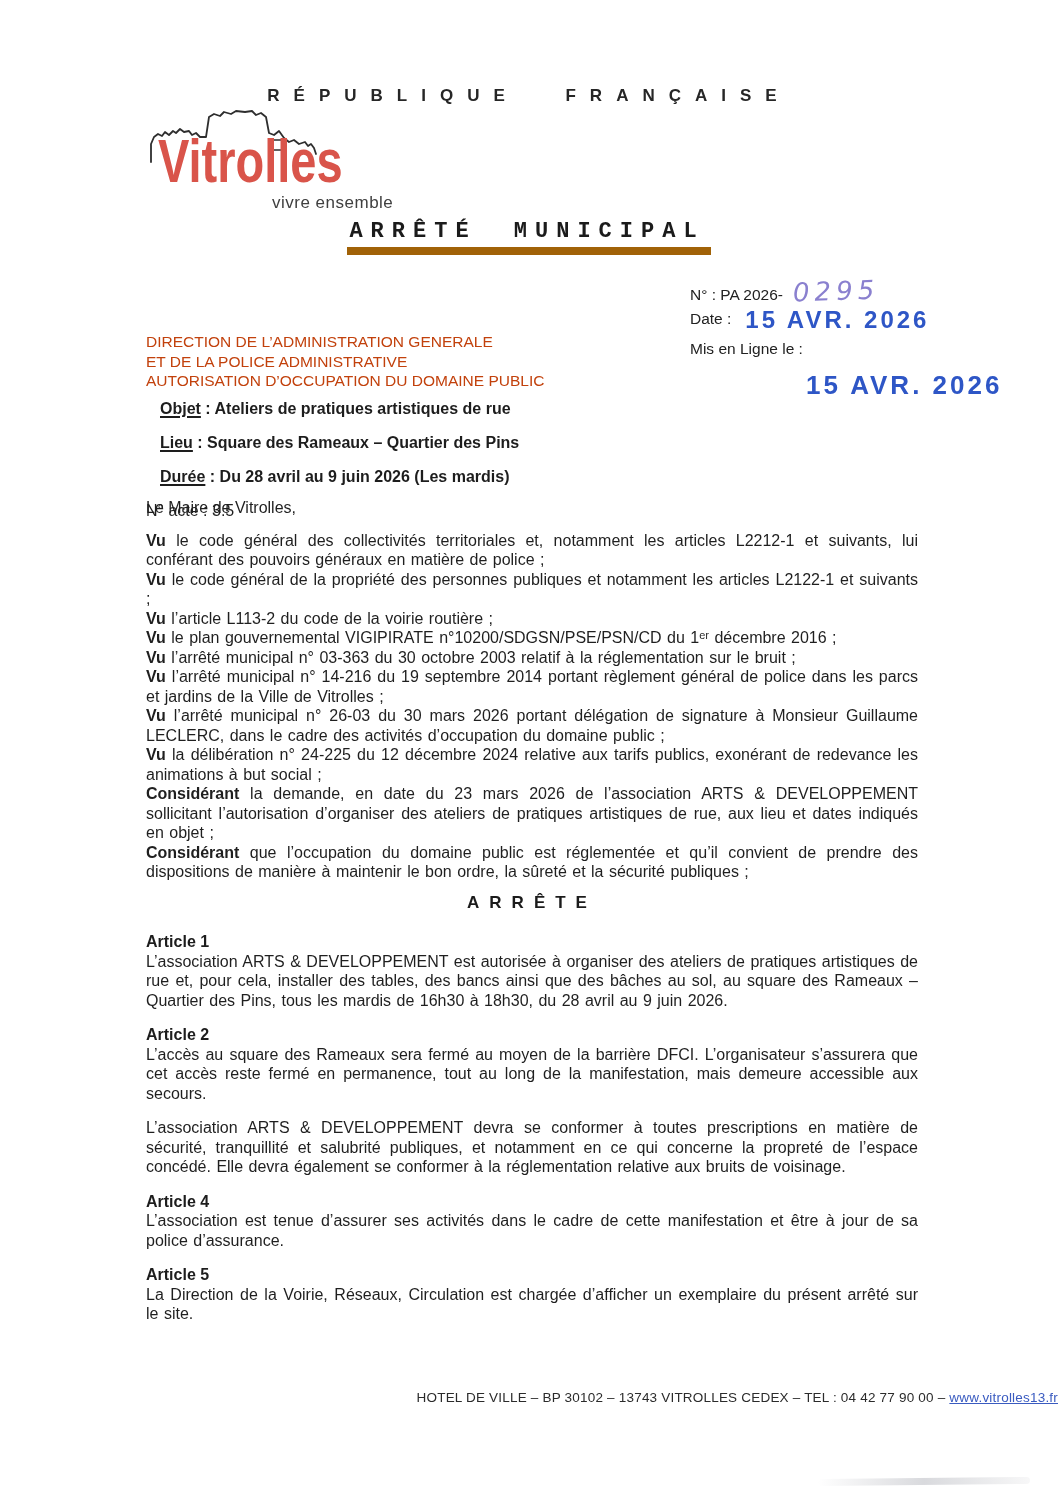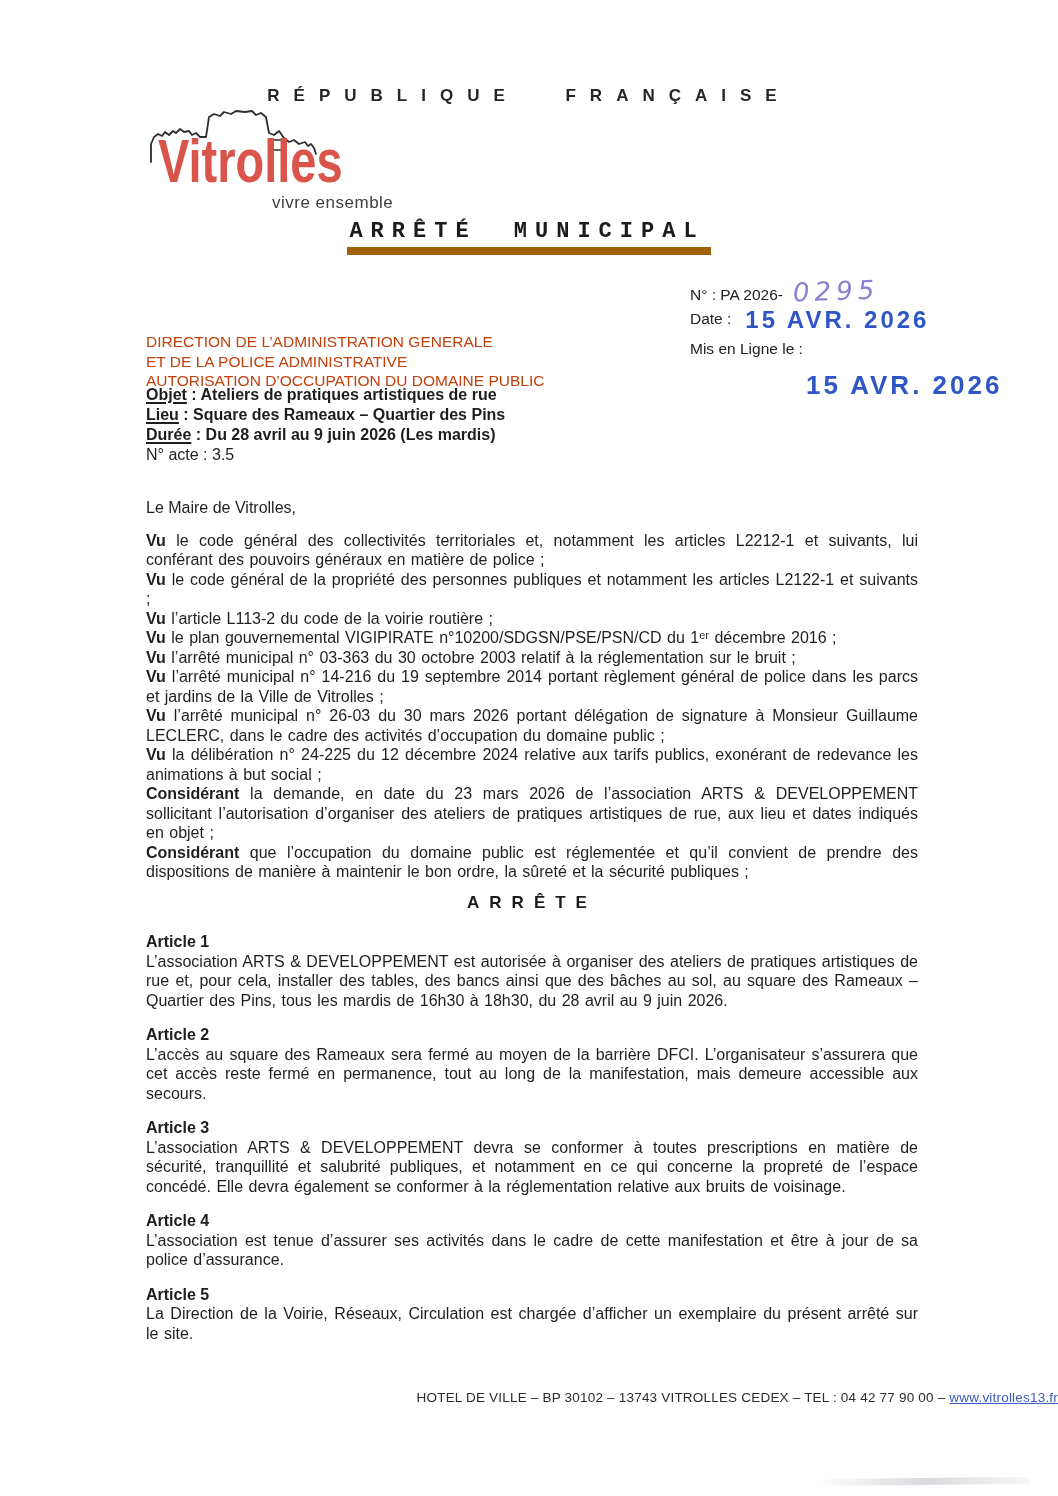--- a/index.html
+++ b/index.html
@@ -53,21 +53,21 @@
     font-family:"DejaVu Sans",sans-serif;font-size:26px;color:#8a80cf;
     letter-spacing:5px;margin-left:10px;transform:rotate(-2deg);
     font-style:italic;line-height:20px;
   }
   #date-stamp{font-size:24px;margin-left:14px;line-height:24px;position:relative;top:4px;}
   #online-label{margin-top:12px;}
   #online-stamp{font-size:26px;margin-left:116px;margin-top:12px;}
 
   
   #subject{top:385px;left:146px;width:560px;font-size:16px;line-height:20px;}
-  .subject-line{margin:0;font-weight:bold;color:#1d1d1d;}
+  .subject-line{margin:14px;font-weight:bold;color:#1d1d1d;}
   .subject-label{text-decoration:underline;text-decoration-thickness:2px;text-underline-offset:2px;}
   #acte-line{font-weight:normal;margin:0;}
 
   
   #body{top:498px;left:146px;width:772px;font-size:16px;line-height:19.5px;color:#1f1f1f;}
   #salutation{margin:0 0 13px 0;}
   #clauses p{margin:0;text-align:justify;word-spacing:1px;}
   #clauses .lead{font-weight:bold;}
   #decree-heading{
     text-align:center;font-size:17px;font-weight:bold;color:#1b1b1b;
@@ -156,21 +156,20 @@
   <div id="articles">
       <div class="article">
         <h3>Article 1</h3>
         <p>L’association ARTS &amp; DEVELOPPEMENT est autorisée à organiser des ateliers de pratiques artistiques de rue et, pour cela, installer des tables, des bancs ainsi que des bâches au sol, au square des Rameaux – Quartier des Pins, tous les mardis de 16h30 à 18h30, du 28 avril au 9 juin 2026.</p>
       </div>
       <div class="article">
         <h3>Article 2</h3>
         <p>L’accès au square des Rameaux sera fermé au moyen de la barrière DFCI. L’organisateur s’assurera que cet accès reste fermé en permanence, tout au long de la manifestation, mais demeure accessible aux secours.</p>
       </div>
       <div class="article">
-        <h3>Article 3</h3>
         <p>L’association ARTS &amp; DEVELOPPEMENT devra se conformer à toutes prescriptions en matière de sécurité, tranquillité et salubrité publiques, et notamment en ce qui concerne la propreté de l’espace concédé. Elle devra également se conformer à la réglementation relative aux bruits de voisinage.</p>
       </div>
       <div class="article">
         <h3>Article 4</h3>
         <p>L’association est tenue d’assurer ses activités dans le cadre de cette manifestation et être à jour de sa police d’assurance.</p>
       </div>
       <div class="article">
         <h3>Article 5</h3>
         <p>La Direction de la Voirie, Réseaux, Circulation est chargée d’afficher un exemplaire du présent arrêté sur le site.</p>
       </div>

